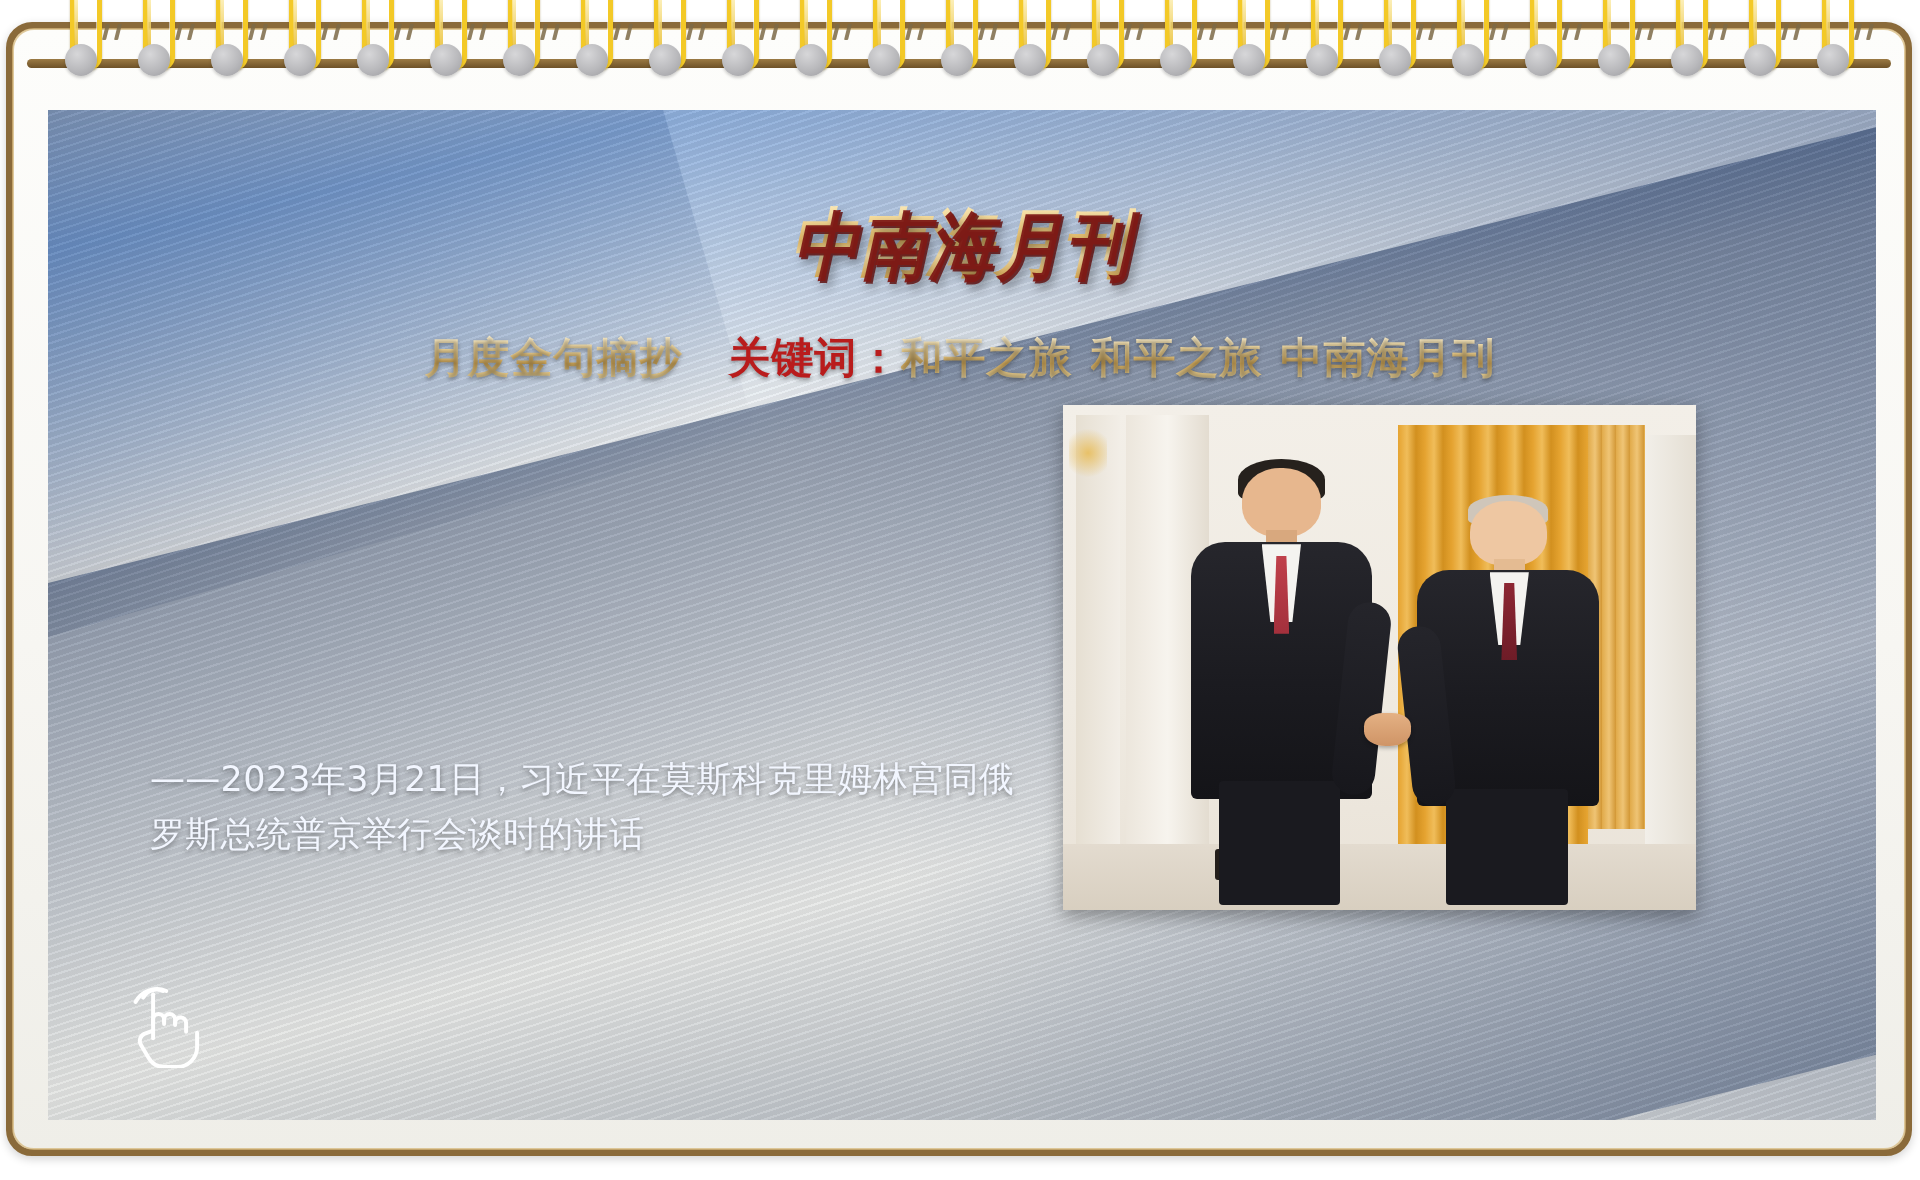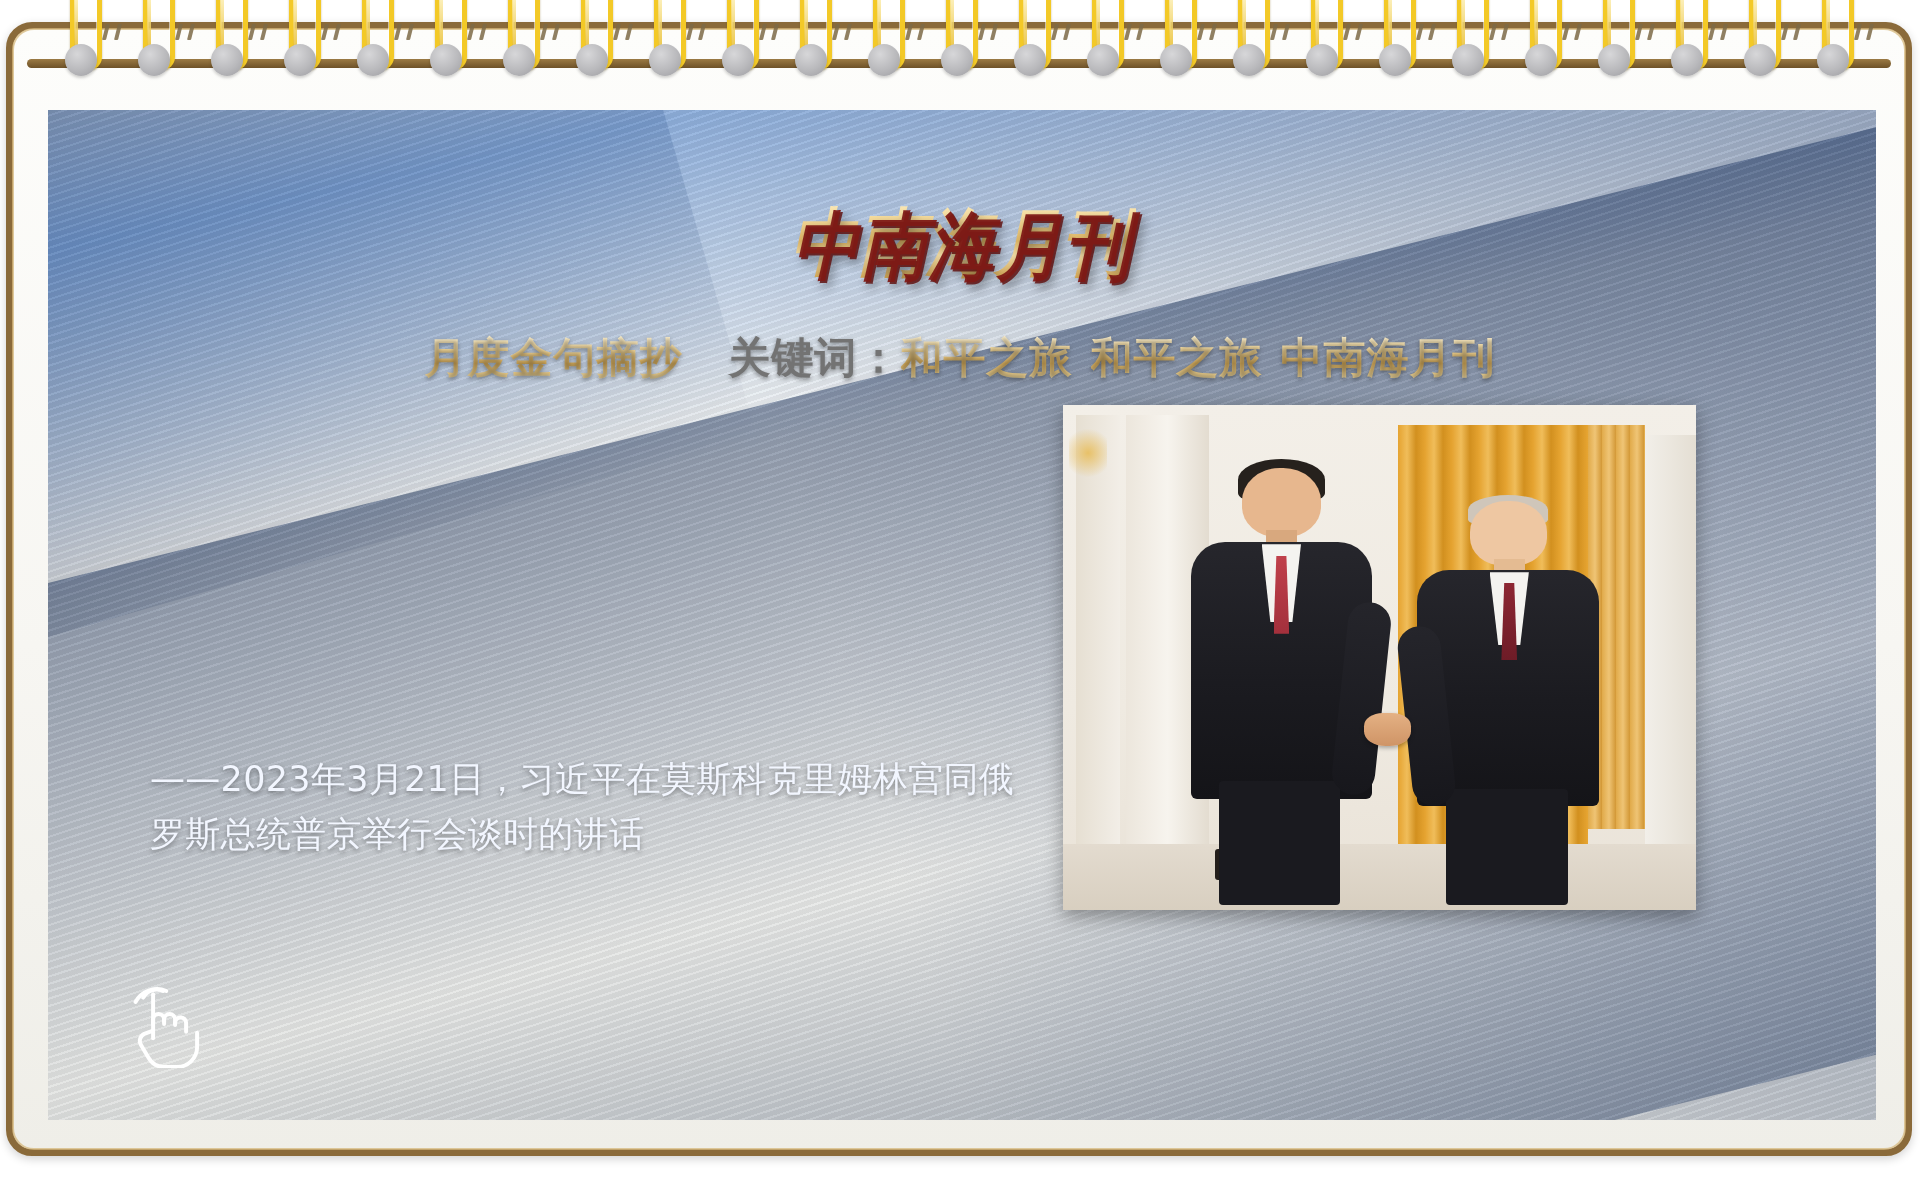--- a/index.html
+++ b/index.html
@@ -132,21 +132,21 @@
     position:absolute;left:0;right:0;top:330px;text-align:center;z-index:6;
     font-size:42px;font-weight:bold;letter-spacing:1px;
     white-space:nowrap;
   }
   .sub-gold{
     background:linear-gradient(180deg,#fff6da 0%,#f3d89a 35%,#d8ae5c 62%,#f5e3b0 100%);
     -webkit-background-clip:text;background-clip:text;color:transparent;
     text-shadow:0 2px 4px rgba(0,0,0,.35);
   }
   .sub-white{
-    color:#737373;text-shadow:0 2px 4px rgba(0,0,0,.40);
+    color:#b91c1c;text-shadow:0 2px 4px rgba(0,0,0,.40);
   }
   .sub-gap{display:inline-block;width:46px;}
   .sub-sp{display:inline-block;width:18px;}
 
   
   .quote{
     position:absolute;left:150px;top:420px;width:880px;z-index:6;
     color:#ffffff;
     font-family:"DejaVu Serif","Liberation Serif",serif;
     font-weight:bold;

